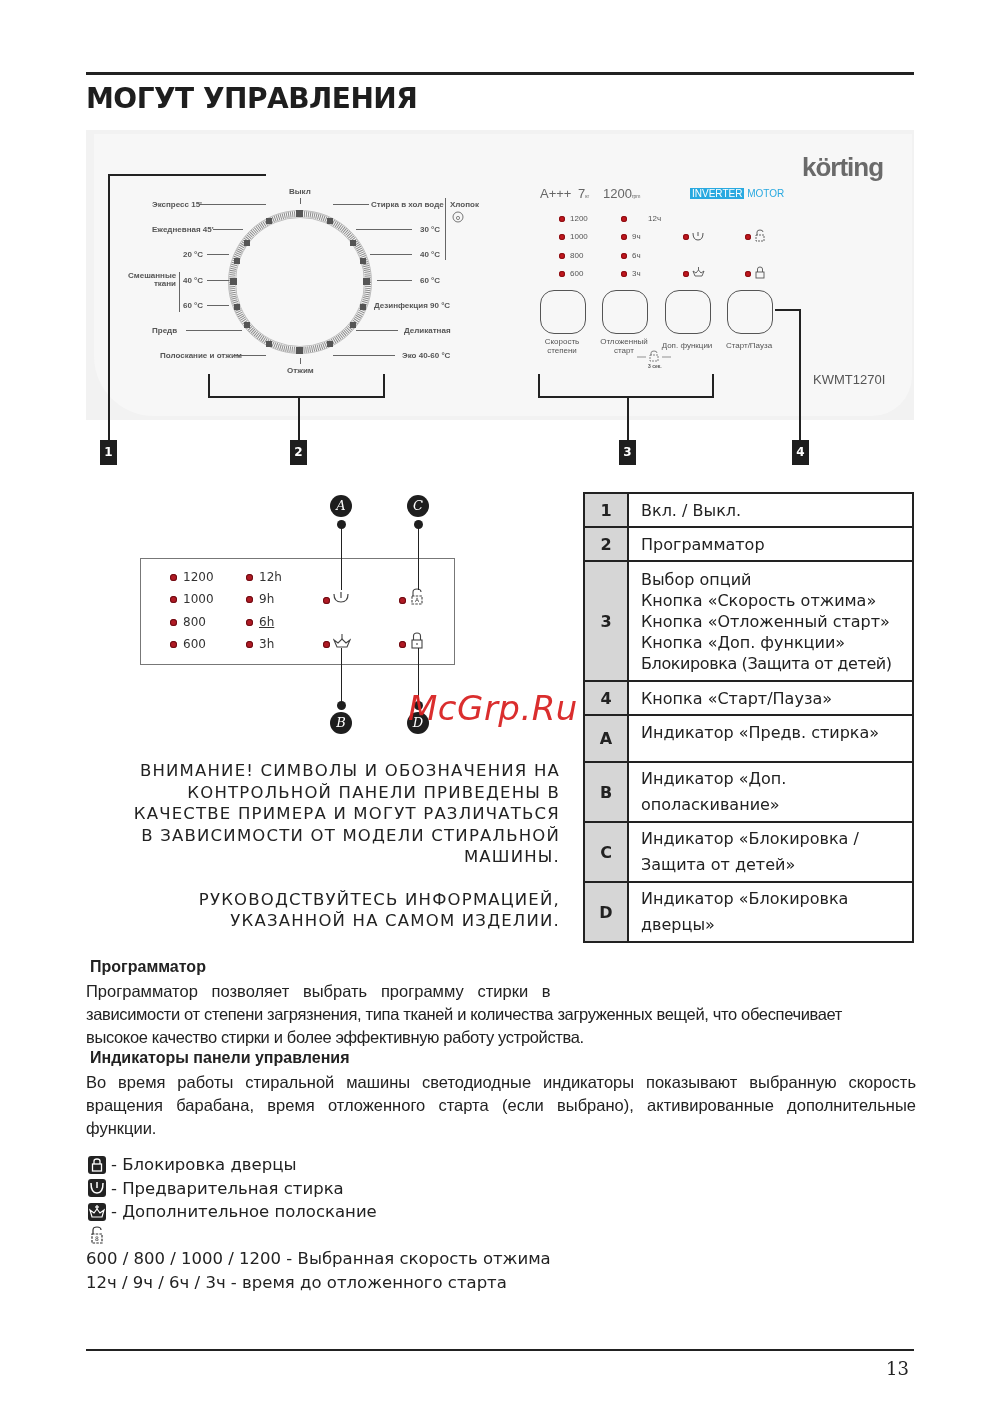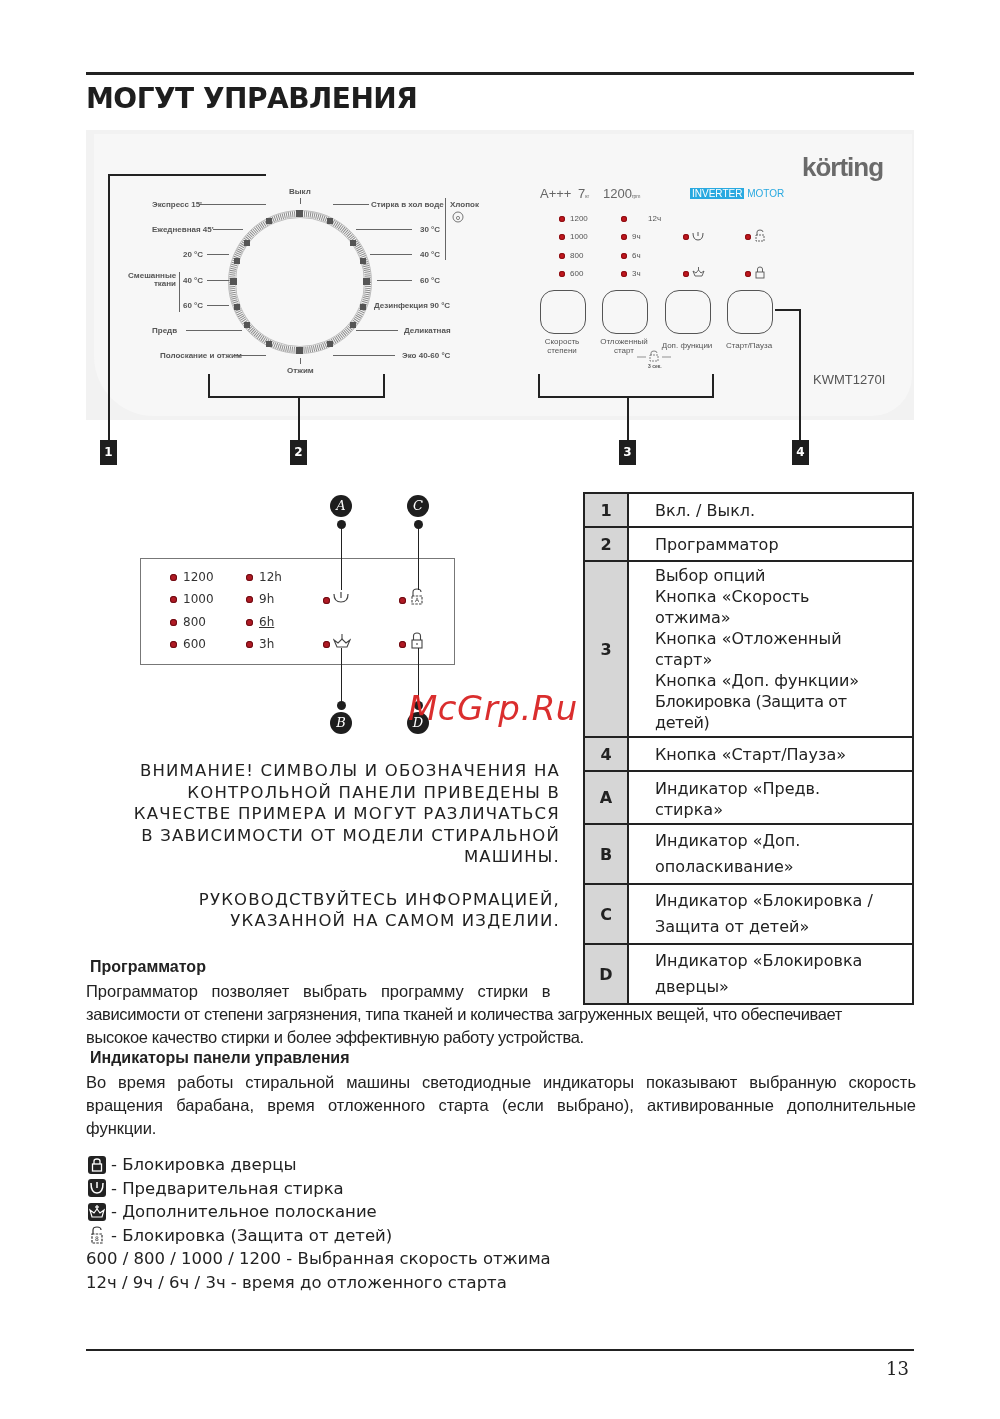--- a/index.html
+++ b/index.html
@@ -30,21 +30,21 @@
 
   
   .ind-box { position:absolute; left:140px; top:558px; width:313px; height:105px; border:1.5px solid #777; background:#fff; }
   .ind-led { position:absolute; width:7px; height:7px; border-radius:50%; background:#b01a24; box-shadow:0 0 0 1px #6b0d14 inset; }
   .ind-label { position:absolute; font-family:"DejaVu Sans", sans-serif; font-size:12px; color:#333; }
   .circle-badge { position:absolute; width:22px; height:22px; border-radius:50%; background:#1e1e1e; color:#fff; font-family:"DejaVu Serif", serif; font-style:italic; font-size:13px; text-align:center; line-height:22px; }
   .dot { position:absolute; width:9px; height:9px; border-radius:50%; background:#1e1e1e; }
 
   
   table.legend { position:absolute; left:583px; top:492px; width:331px; border-collapse:collapse; font-family:"DejaVu Sans", sans-serif; font-size:16px; color:#222; }
-  table.legend td { border:2px solid #222; padding:3px 26px; vertical-align:middle; }
+  table.legend td { border:2px solid #222; padding:3px 12px; vertical-align:middle; }
   table.legend td.key { width:42px; background:#d6d6d6; font-weight:bold; text-align:center; padding:3px 0; }
   table.legend td.val { line-height:21px; }
 
   .warning { position:absolute; left:120px; top:760px; width:440px; font-family:"DejaVu Sans", sans-serif; font-size:16.5px; line-height:21.5px; letter-spacing:1.2px; color:#222; }
   .warning p { margin:0 0 21px 8px;text-align:right; }
 
   .section-h { position:absolute; font-family:"Liberation Sans", sans-serif; font-weight:bold; font-size:16px; color:#222; }
   .body-text { position:absolute; font-family:"Liberation Sans", sans-serif; font-size:16.5px; line-height:23px; color:#222; }
 
   .leg-list { position:absolute; left:86px; top:1153px; font-family:"DejaVu Sans", sans-serif; font-size:16.5px; line-height:23.5px; color:#222; }
@@ -366,21 +366,20 @@
         <line x1="9" y1="5" x2="13" y2="5" stroke="#fff" stroke-width="1.2"></line>
       </svg>
     <span>- Дополнительное полоскание</span>
   </div>
   <div class="leg-row">
     <svg class="leg-ico" viewBox="0 0 22 20">
         <path d="M7 9 L7 5 Q7 2 11 2 Q15 2 15 5" fill="none" stroke="#333" stroke-width="1.2"></path>
         <path d="M6 9 L16 9 L16 18 L6 18 Z" fill="none" stroke="#333" stroke-width="1.2" stroke-dasharray="2.5 1.2"></path>
         <text x="9" y="16" font-size="6" fill="#333" font-family="DejaVu Sans, sans-serif">8</text>
       </svg>
-    <span>- Блокировка (Защита от детей)</span>
   </div>
   <div class="leg-row">
     <span>600 / 800 / 1000 / 1200 - Выбранная скорость отжима</span>
   </div>
   <div class="leg-row">
     <span>12ч / 9ч / 6ч / 3ч - время до отложенного старта</span>
   </div>
 </div>
 
 <div class="rule" style="left:86px; top:1349px; width:828px; height:2px;"></div>

